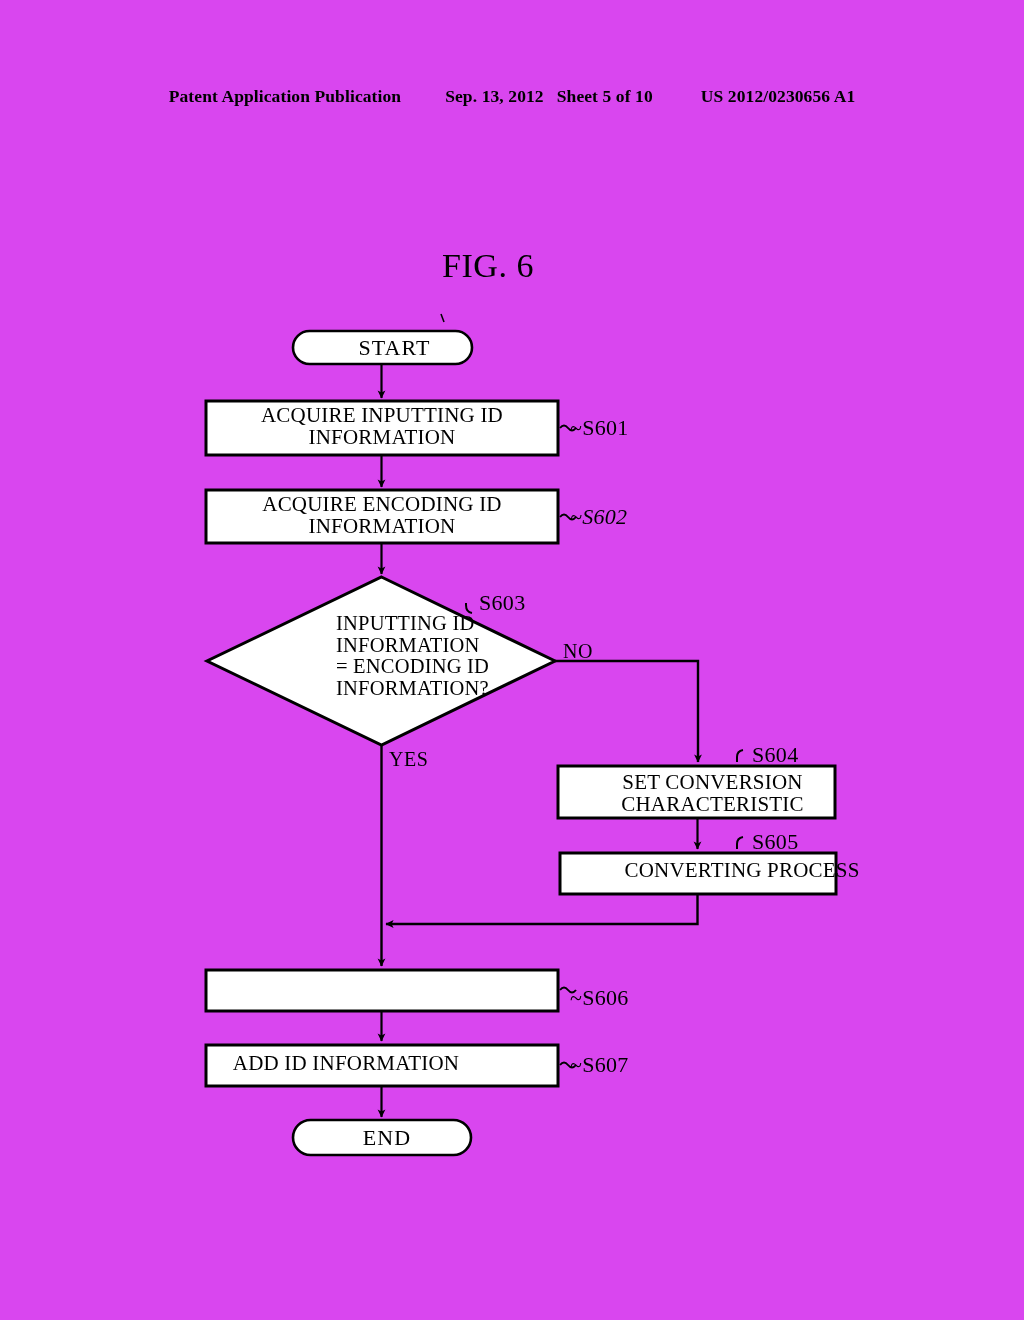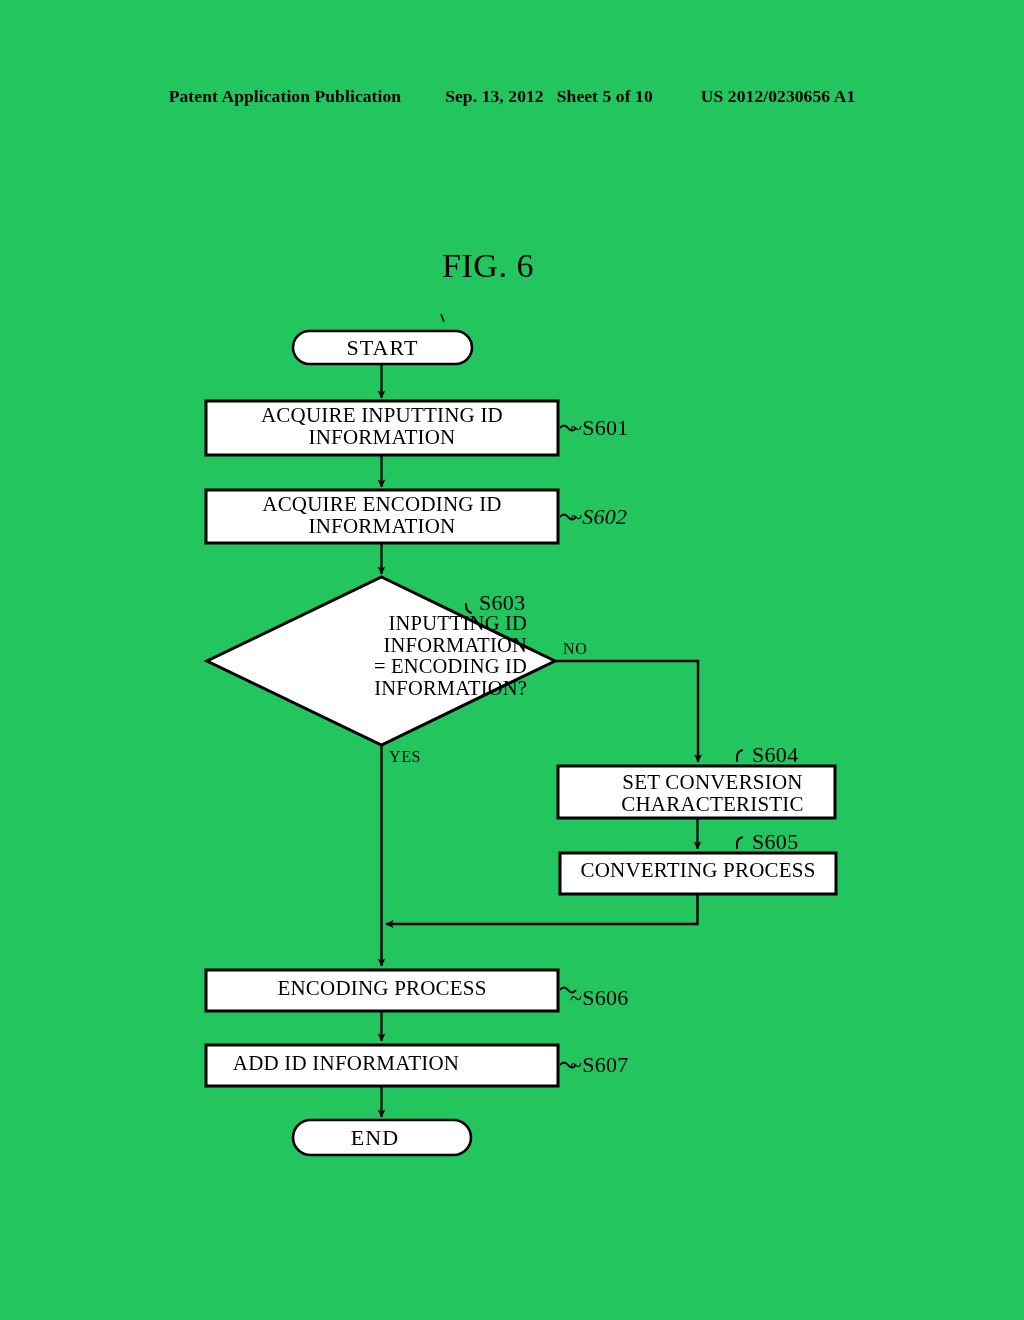--- a/index.html
+++ b/index.html
@@ -4,21 +4,21 @@
 <style>
   html, body {
     margin: 0;
     padding: 0;
     background: #ffffff;
   }
   #page {
     position: relative;
     width: 1024px;
     height: 1320px;
-    background: #22c55e;
+    background: #d946ef;
     overflow: hidden;
     font-family: "Liberation Serif", "DejaVu Serif", serif;
     color: #000000;
   }
 
   
   #header {
     position: absolute;
     left: 0;
     top: 86px;
@@ -62,35 +62,37 @@
     text-align: center;
     line-height: 1.04;
     font-size: 21px;
     letter-spacing: 0.2px;
     white-space: pre-line;
     pointer-events: none;
   }
   .term-text {
     font-size: 22px;
     letter-spacing: 1.1px;
+    margin-left: 12px;
   }
   .diamond-text {
     font-size: 20.5px;
     line-height: 1.06;
-    text-align: right;
+    text-align: left;
+    margin-left: 39px;
   }
   .step-label {
     position: absolute;
     font-size: 22px;
     letter-spacing: 0.3px;
     white-space: nowrap;
   }
   .branch-label {
     position: absolute;
-    font-size: 16px;
+    font-size: 20px;
     letter-spacing: 0.6px;
     white-space: nowrap;
   }
 </style>
 </head>
 <body>
 
 <div id="page">
 
   <div id="header">
@@ -174,24 +176,23 @@
 = ENCODING ID
 INFORMATION?</div>
   <div class="step-label" style="left:479px; top:590px;">S603</div>
   <div class="branch-label" style="left:563px; top:640px;">NO</div>
   <div class="branch-label" style="left:389px; top:748px;">YES</div>
 
   <div class="node-text" style="left:558px; top:772px; width:309px;">SET CONVERSION
 CHARACTERISTIC</div>
   <div class="step-label" style="left:752px; top:742px;">S604</div>
 
-  <div class="node-text" style="left:560px; top:860px; width:276px;">CONVERTING PROCESS</div>
+  <div class="node-text" style="left:560px; top:860px; width:276px;padding-left:44px;">CONVERTING PROCESS</div>
   <div class="step-label" style="left:752px; top:829px;">S605</div>
 
-  <div class="node-text" style="left:206px; top:978px; width:352px;">ENCODING PROCESS</div>
   <div class="step-label" style="left:570px; top:977px;margin-top:8px;">~S606</div>
 
   <div class="node-text" style="left:206px; top:1053px; width:280px;">ADD ID INFORMATION</div>
   <div class="step-label" style="left:570px; top:1052px;">~S607</div>
 
   <div class="node-text term-text" style="left:293px; top:1127px; width:164px;">END</div>
 
 </div>
 
 </body></html>

